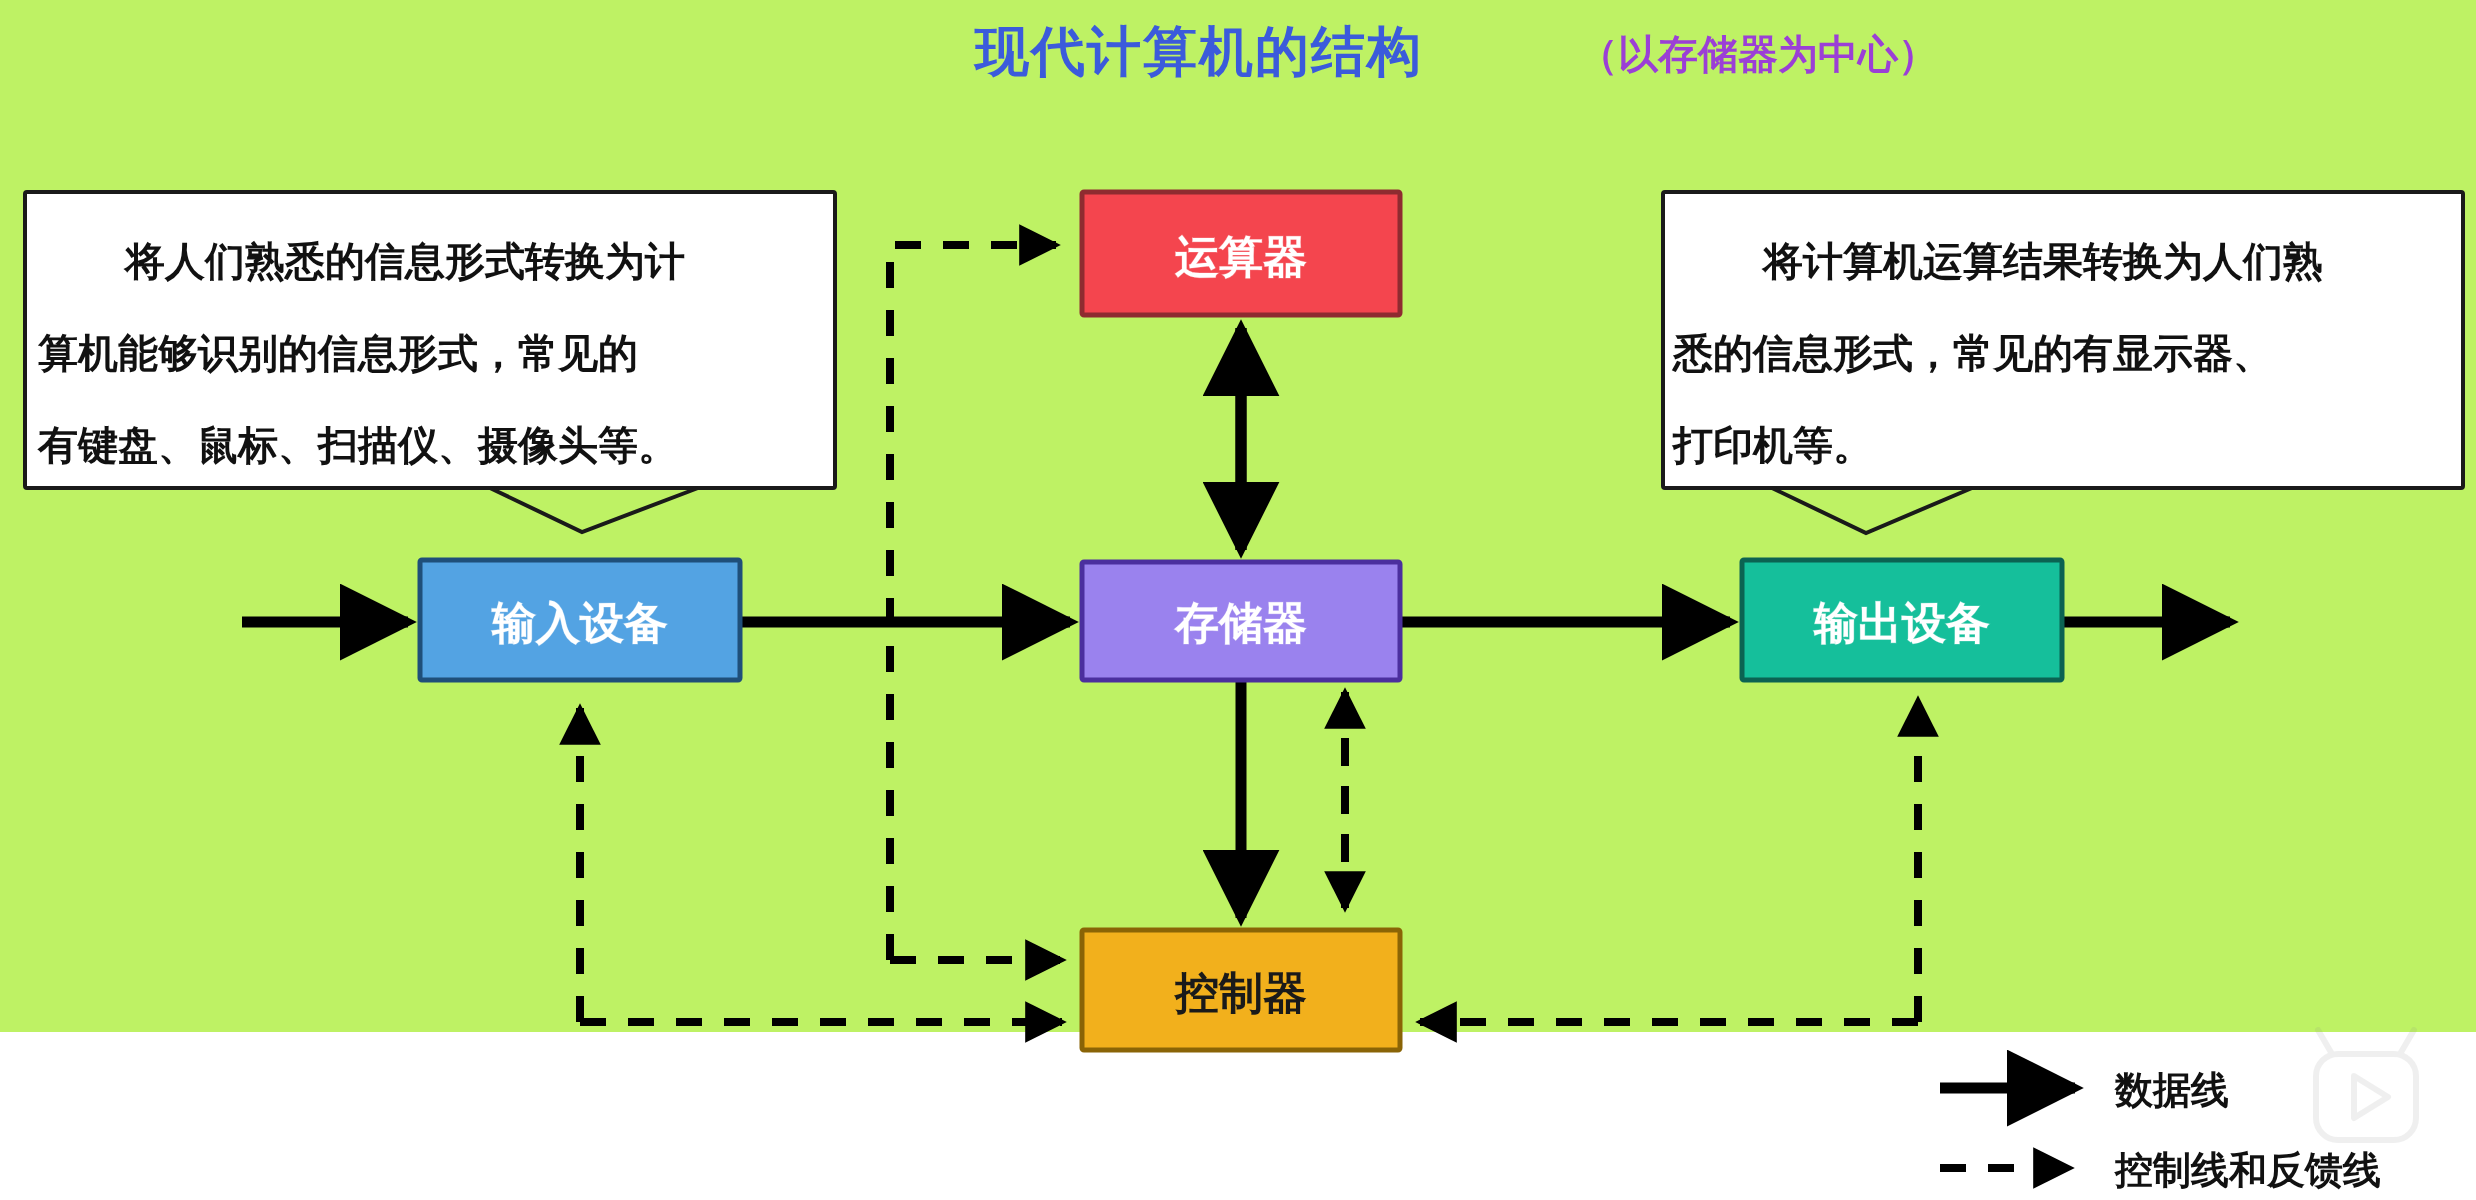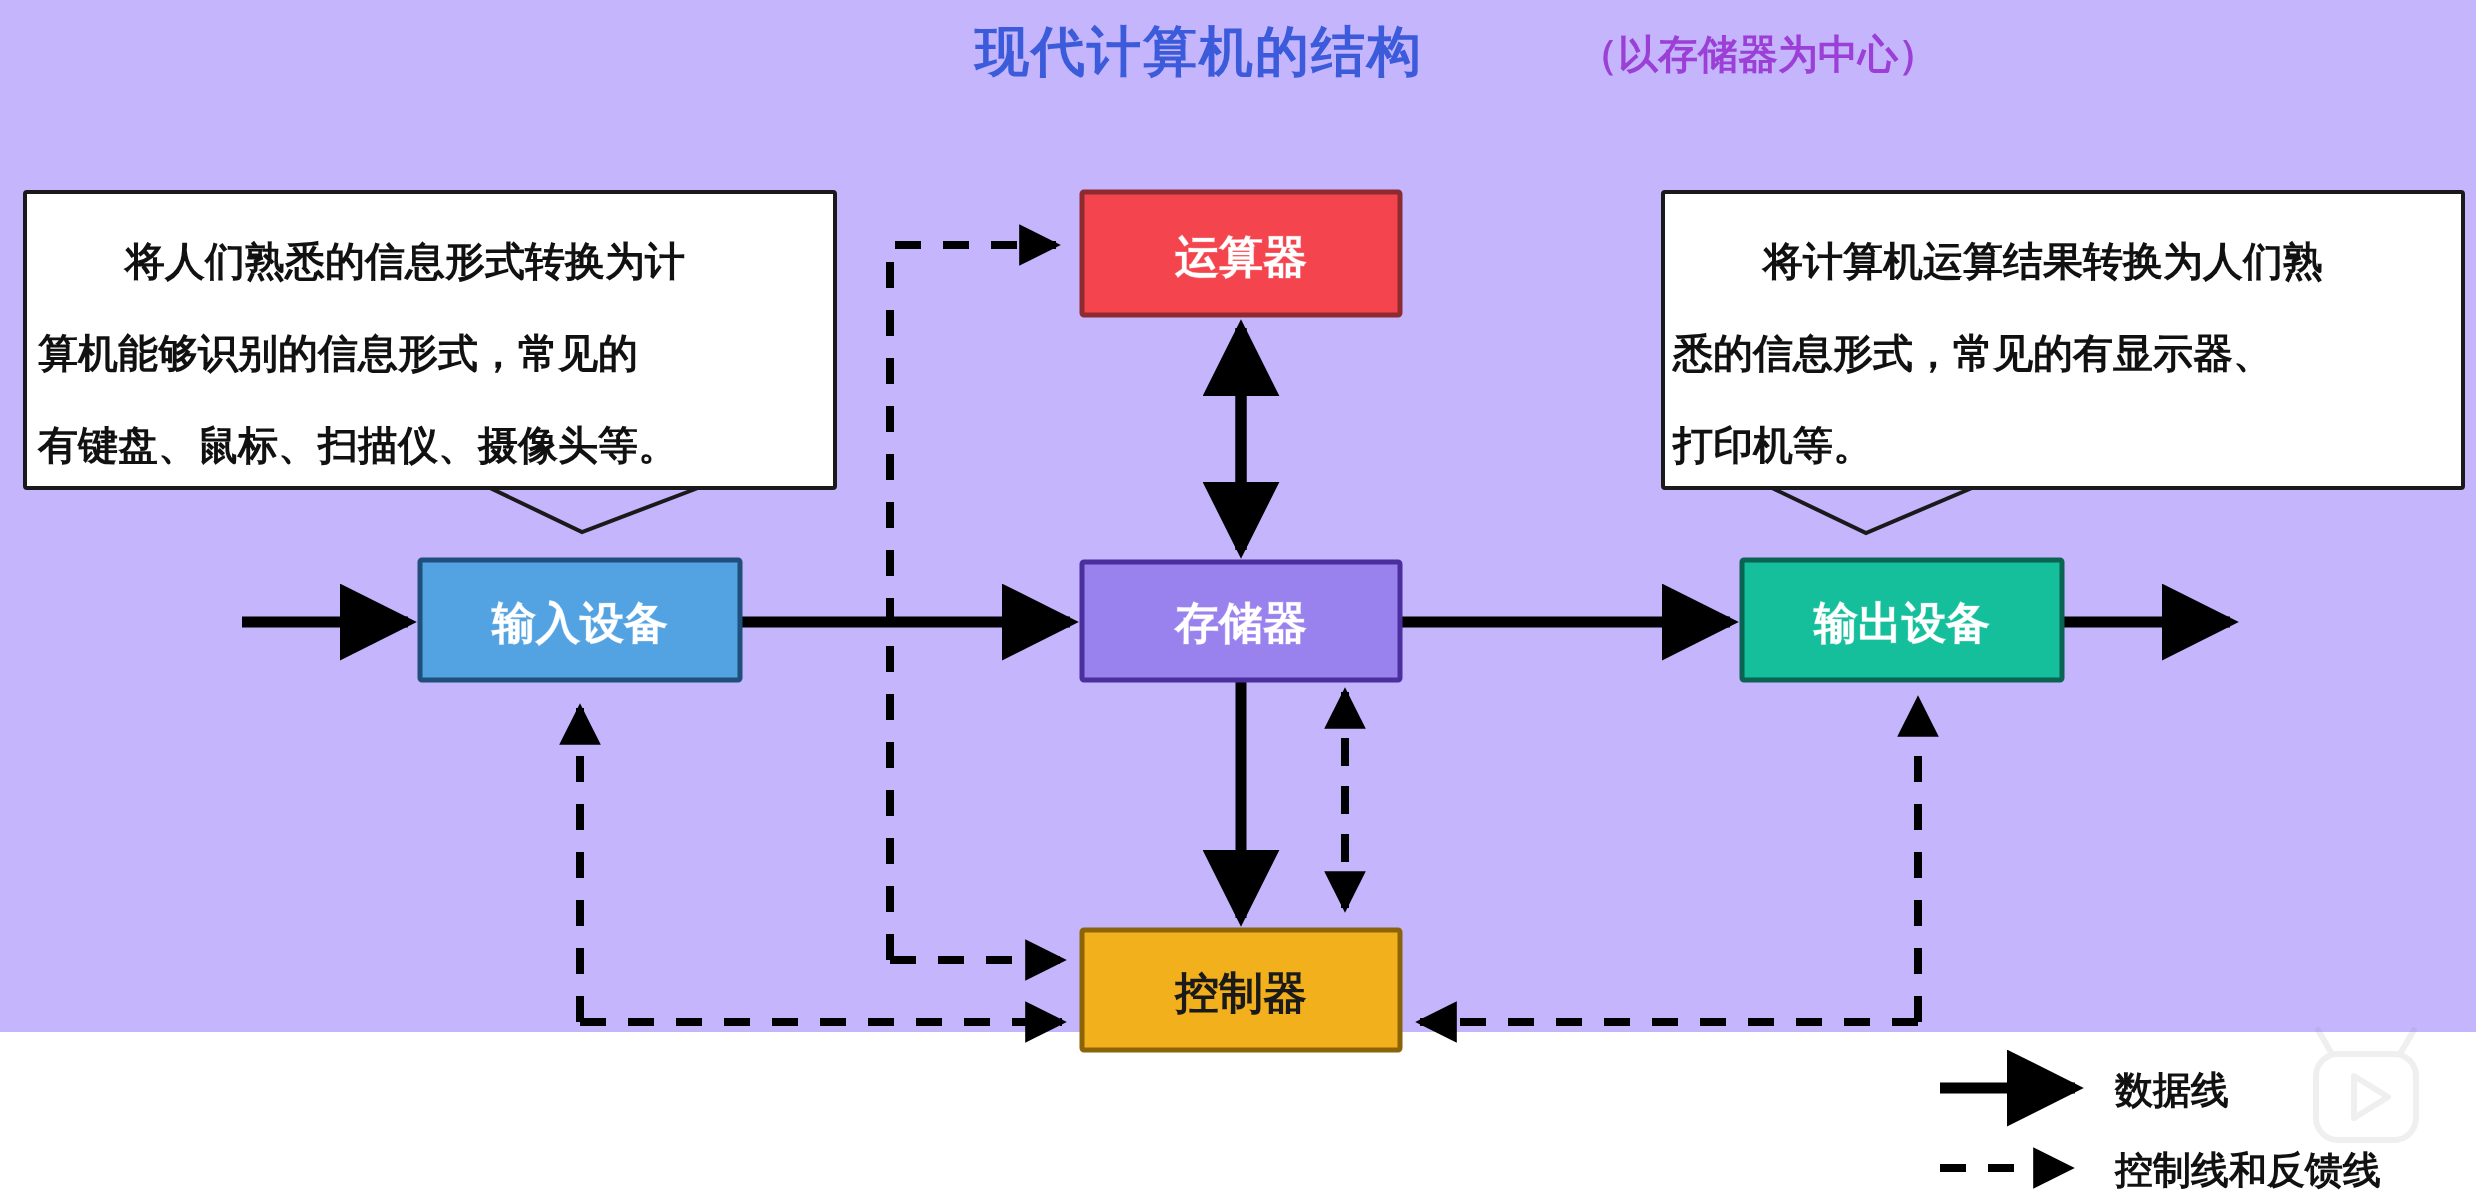--- a/index.html
+++ b/index.html
@@ -12,21 +12,21 @@
     width: 2476px;
     height: 1200px;
     overflow: hidden;
     font-family: "DejaVu Sans", "Liberation Sans", sans-serif;
     position: relative;
   }
   #stage {
     position: relative;
     width: 2476px;
     height: 1032px;
-    background: #c4b5fd;
+    background: #bef264;
     text-align: right;
   }
   #diagram {
     position: absolute;
     left: 0;
     top: 0;
     width: 2476px;
     height: 1200px;
   }
   

